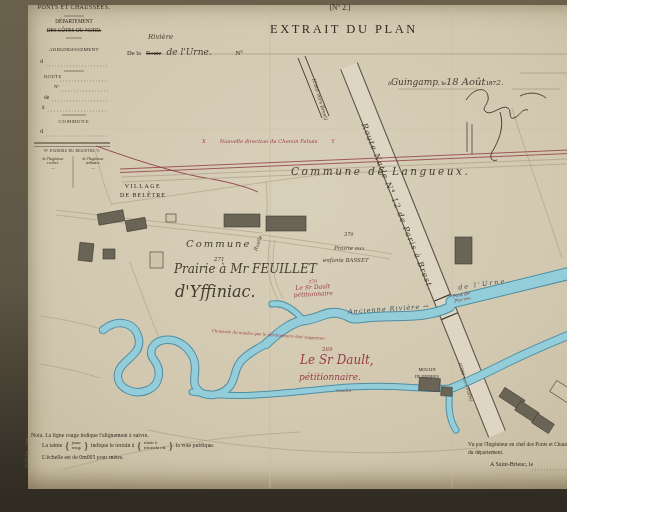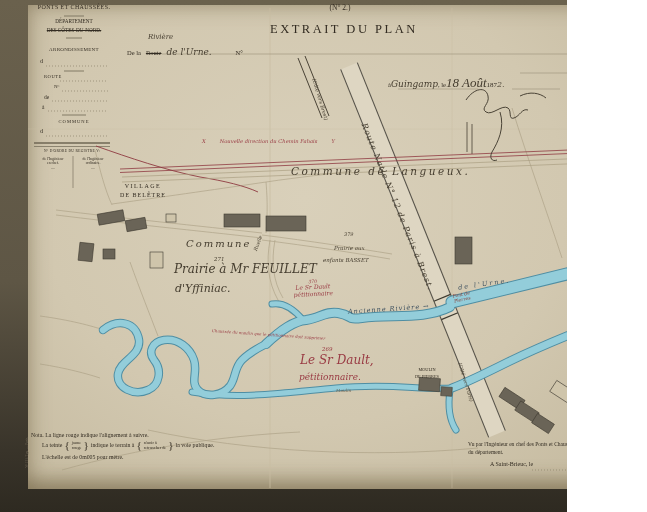--- a/index.html
+++ b/index.html
@@ -188,39 +188,39 @@
       <span class="printed strike" style="font-size:6.5px;">Route</span>
     </span>
     <span class="hand" style="font-size:9px;">de l'Urne.</span>
     <span style="width:14px;"></span>
     <span class="printed" style="font-size:6.5px;">N°</span>
   </div>
   <div class="lb row" style="left:388px;top:76px;">
     <span class="printed" style="font-size:6.5px;">à</span>
     <span class="hand" style="font-size:9px;">Guingamp</span>
     <span class="printed" style="font-size:6.5px;">, le</span>
-    <span class="hand" style="font-size:13px;font-family:Liberation Serif, serif;">18 Août</span>
+    <span class="hand" style="font-size:10px;">18 Août</span>
     <span class="printed bold" style="font-size:7px;">187</span>
     <span class="hand" style="font-size:8px;">2.</span>
   </div>
 
   <div class="lb row red hand" style="left:202px;top:139px;gap:14px;font-size:5.2px;">
     <span>X</span>
     <span>Nouvelle direction du Chemin Fahais</span>
     <span>Y</span>
   </div>
   <div class="lb hand" style="left:316px;top:78px;font-size:5px;transform:rotate(73deg);transform-origin:0 0;">(Côté vers Brest)</div>
   <div class="lb hand" style="left:368px;top:122px;font-size:8px;letter-spacing:1px;transform:rotate(68deg);transform-origin:0 0;">Route Natle N° 12 de Paris à Brest.</div>
   <div class="lb hand" style="left:291px;top:165px;font-size:10.5px;letter-spacing:2.5px;">Commune  de  Langueux.</div>
   <div class="lb printed bold ctr" style="left:110px;top:183px;width:66px;font-size:6px;letter-spacing:1.5px;">VILLAGE</div>
   <div class="lb printed bold ctr" style="left:110px;top:192px;width:66px;font-size:6px;letter-spacing:1px;">DE BELÊTRE</div>
   <div class="lb hand" style="left:186px;top:238px;font-size:10px;letter-spacing:2px;">Commune</div>
   <div class="lb hand" style="left:214px;top:256px;font-size:5.5px;">271</div>
   <div class="lb hand" style="left:174px;top:263px;font-size:12px;">Prairie à Mr FEUILLET</div>
-  <div class="lb hand" style="left:175px;top:283px;font-size:11px;">d'Yffiniac.</div>
+  <div class="lb hand" style="left:175px;top:283px;font-size:16px;">d'Yffiniac.</div>
   <div class="lb hand" style="left:344px;top:232px;font-size:5px;">379</div>
   <div class="lb hand" style="left:334px;top:245px;font-size:5.5px;">Prairie aux</div>
   <div class="lb hand" style="left:323px;top:257px;font-size:5.5px;">enfants BASSET</div>
   <div class="lb hand red ctr" style="left:282px;top:279px;width:62px;font-size:6px;transform:rotate(-3deg);">
     <div style="font-size:4.5px;">370</div>
     <div>Le Sr Dault</div>
     <div>pétitionnaire</div>
   </div>
   <div class="lb hand blueink" style="left:348px;top:306px;font-size:6.5px;letter-spacing:1px;transform:rotate(-4deg);">Ancienne  Rivière  →</div>
   <div class="lb hand blueink" style="left:458px;top:281px;font-size:6.5px;letter-spacing:2px;transform:rotate(-8deg);">de   l'Urne.</div>

